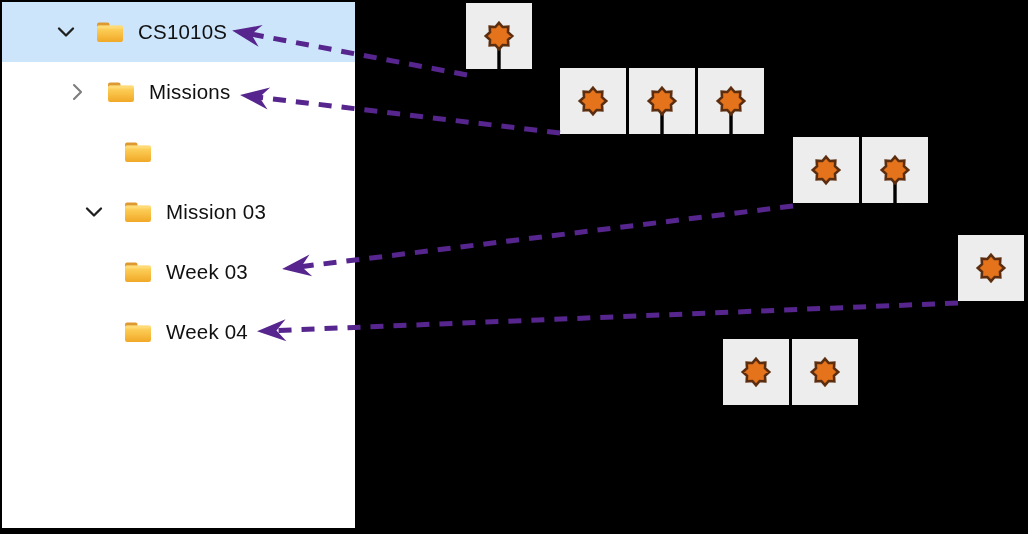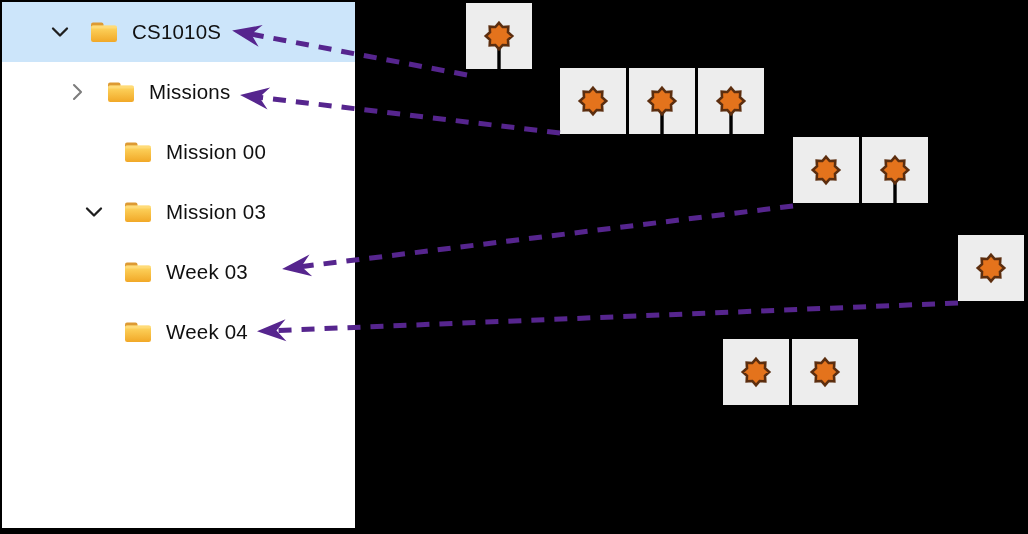--- a/index.html
+++ b/index.html
@@ -5,21 +5,21 @@
   html,body{margin:0;padding:0;background:#444;}
   #frame{
     position:relative;width:1028px;height:534px;background:#000;
     overflow:hidden;font-family:"Liberation Sans",sans-serif;
   }
   #panel{
     position:absolute;left:2px;top:2px;width:353px;height:526px;
     background:#fff;overflow:hidden;
   }
   .row{height:60px;display:flex;align-items:center;}
-  .row.selected{background:var(--selection,#cce5fa);}
+  .row.selected{background:var(--selection,#cce5fa);padding-left:6px;}
   .spacer{flex:none;height:1px;}
   .chev{flex:none;width:30px;height:24px;display:flex;align-items:center;justify-content:center;}
   .folder{flex:none;margin-left:15px;display:flex;align-items:center;}
   .label{margin-left:14px;font-size:20.5px;color:#101010;white-space:nowrap;letter-spacing:0.2px;}
   .sprite-group{position:absolute;display:flex;gap:3px;}
   .box{width:66px;height:66px;background:var(--box-bg,#ededed);position:relative;}
   .box svg{position:absolute;left:0;top:0;}
   #arrow-layer{position:absolute;left:0;top:0;pointer-events:none;}
   #frame{border:0;}
   #border{position:absolute;inset:0;border:2px solid #000;pointer-events:none;}
@@ -73,21 +73,20 @@
       <div class="row">
         <span class="spacer" style="width: 77px;"></span>
         <span class="chev"></span>
         <span class="folder">
           <svg width="28" height="22" viewBox="0 0 28 22">
             <rect x="1" y="1.5" width="12.5" height="9" rx="2" fill="#dd9a33"></rect>
             <rect x="1" y="4.5" width="26" height="16.5" rx="2.2" fill="url(#foldg)"></rect>
             <rect x="1" y="4.5" width="26" height="3" rx="1.5" fill="#ffe08a" opacity="0.55"></rect>
           </svg>
         </span>
-        <span class="label">Mission 00</span>
       </div>
       <div class="row">
         <span class="spacer" style="width: 77px;"></span>
         <span class="chev">
           <svg width="18" height="12" viewBox="0 0 18 12">
             <polyline points="2,2.5 9,9.5 16,2.5" fill="none" stroke="#1f1f1f" stroke-width="2.3" stroke-linecap="round" stroke-linejoin="round"></polyline>
           </svg>
         </span>
         <span class="folder">
           <svg width="28" height="22" viewBox="0 0 28 22">

